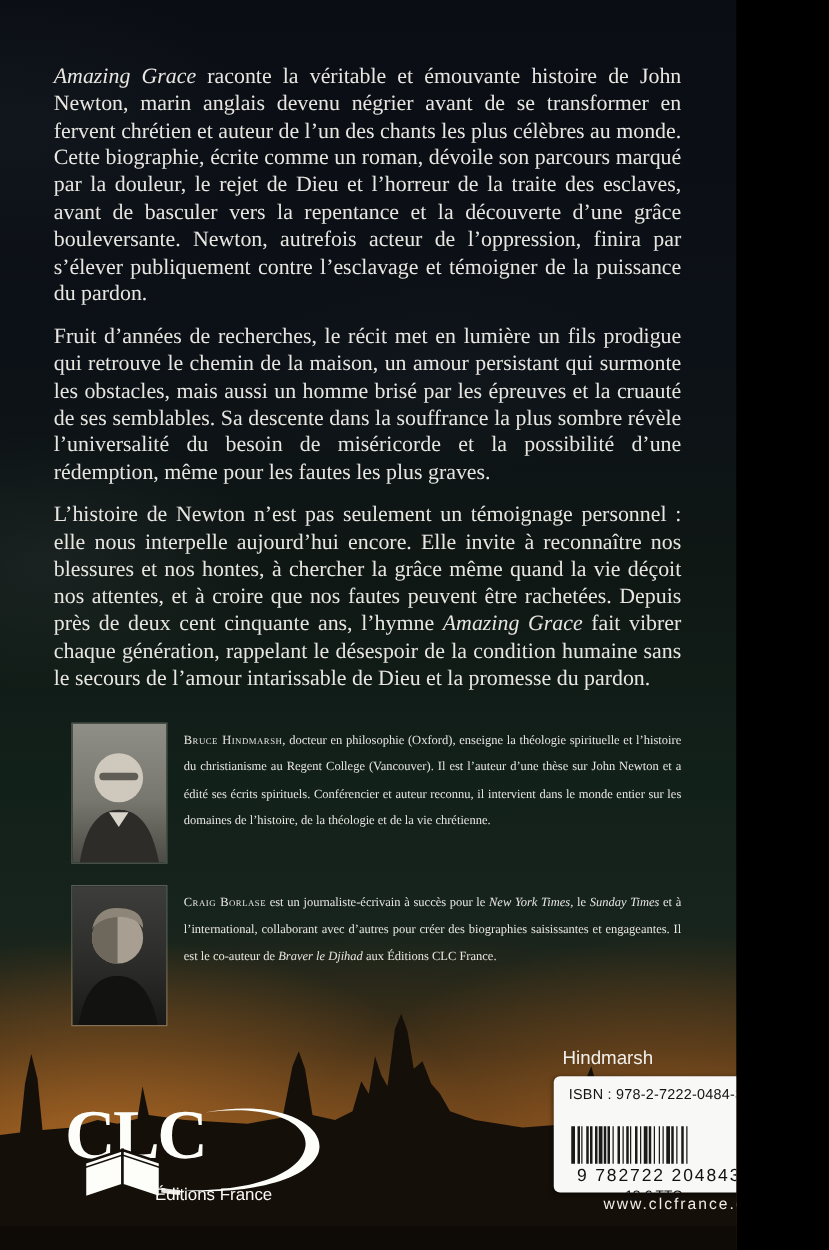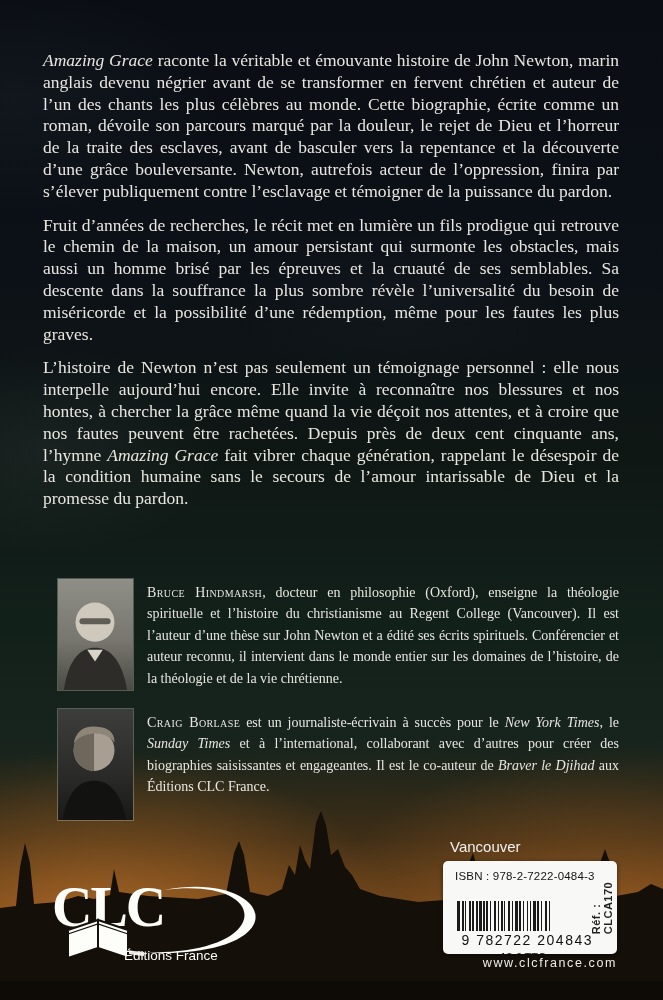--- a/index.html
+++ b/index.html
@@ -1,17 +1,17 @@
 <!DOCTYPE html>
 <html><head>
 <meta charset="utf-8">
 <style>
   html,body{margin:0;padding:0;background:#000;}
   #cover{
-    position:relative;width:663px;height:1000px;overflow:hidden;
+    position:relative;width:589px;height:1000px;overflow:hidden;
     font-family:"Liberation Serif","DejaVu Serif",serif;
     color:#e8e6e1;
     background:
       radial-gradient(ellipse 260px 150px at 6% 45%, rgba(150,172,178,.08), transparent 70%),
       radial-gradient(ellipse 300px 160px at 2% 10%, rgba(120,142,162,.06), transparent 70%),
       radial-gradient(ellipse 240px 120px at 60% 30%, rgba(120,140,150,.04), transparent 70%),
       radial-gradient(ellipse 430px 250px at 14% 93%, rgba(216,128,44,.60), transparent 72%),
       radial-gradient(ellipse 420px 240px at 94% 92%, rgba(200,116,40,.50), transparent 72%),
       radial-gradient(ellipse 760px 300px at 50% 98%, rgba(172,100,36,.38), transparent 78%),
       linear-gradient(180deg,#0a0e14 0%,#0c1117 28%,#0f1714 46%,#12201a 62%,#17241d 74%,#2b2414 84%,#503415 91%,#1c120a 100%);
@@ -20,21 +20,21 @@
   .sc{font-variant:small-caps;letter-spacing:.4px;}
   
   #synopsis{position:absolute;left:43px;right:44px;top:50px;font-size:17.5px;line-height:21.8px;text-align:justify;}
   #synopsis p{margin:0 0 12px 0;}
   
   .bio-row{position:absolute;left:57px;right:44px;display:flex;gap:13px;align-items:flex-start;}
   #bio-1{top:578px;}
   #bio-2{top:708px;}
   .photo{width:77px;height:113px;flex:0 0 auto;border:1px solid rgba(210,205,190,.35);box-sizing:border-box;}
   .photo svg{display:block;width:100%;height:100%;}
-  .bio-text{font-size:14px;line-height:21.4px;text-align:justify;margin-top:4px;}
+  .bio-text{font-size:10px;line-height:21.4px;text-align:justify;margin-top:4px;}
   
   #skyline{position:absolute;left:0;bottom:0;width:663px;height:195px;pointer-events:none;}
   
   #clc-logo{position:absolute;left:46px;top:868px;width:215px;height:100px;}
   #category-label{position:absolute;left:450px;top:838px;font-family:"Liberation Sans",sans-serif;font-size:15px;color:#f2f0ec;}
   #barcode-box{position:absolute;left:443px;top:861px;width:174px;height:93px;background:#f8f8f6;border-radius:5px;box-shadow:0 1px 4px rgba(0,0,0,.5);}
   #isbn-line{font-family:"Liberation Sans",sans-serif;font-size:11.5px;color:#141414;margin:9px 24px 19px 12px;white-space:nowrap;letter-spacing:.2px;}
   #barcode-bars{display:flex;align-items:stretch;height:30px;margin:0 0 0 14px;width:fit-content;}
   #barcode-bars i{display:block;height:100%;}
   #barcode-bars i.ink{background:#1a1a1a;}
@@ -104,21 +104,21 @@
     <path d="M98,84 C70,82 50,74 44,64 C52,78 72,86 98,88 Z" fill="#fdfdfa" opacity=".9"></path>
     <text x="6" y="58" font-family="Liberation Serif, serif" font-weight="bold" font-size="56" fill="#fdfdfa" letter-spacing="-2">CLC</text>
     <g>
       <path d="M22,62 L52,52 L52,80 L22,90 Z" fill="#fdfdfa" stroke="#15100a" stroke-width="2"></path>
       <path d="M82,62 L52,52 L52,80 L82,90 Z" fill="#fdfdfa" stroke="#15100a" stroke-width="2"></path>
       <path d="M22,66 L52,56 L82,66" fill="none" stroke="#15100a" stroke-width="1.2"></path>
     </g>
     <text x="78" y="92" font-family="Liberation Sans, sans-serif" font-size="13.5" fill="#fbfaf6">Éditions France</text>
   </svg>
 
-  <div id="category-label">Vancouver</div>
+  <div id="category-label">Hindmarsh</div>
 
   <div id="barcode-box">
     <div id="isbn-line">ISBN : 978-2-7222-0484-3</div>
     <div id="barcode-bars">
         <i class="ink" style="width: 3px;"></i>
         <i style="width: 2px;"></i>
         <i class="ink" style="width: 2px;"></i>
         <i style="width: 1px;"></i>
         <i class="ink" style="width: 1px;"></i>
         <i style="width: 3px;"></i>

